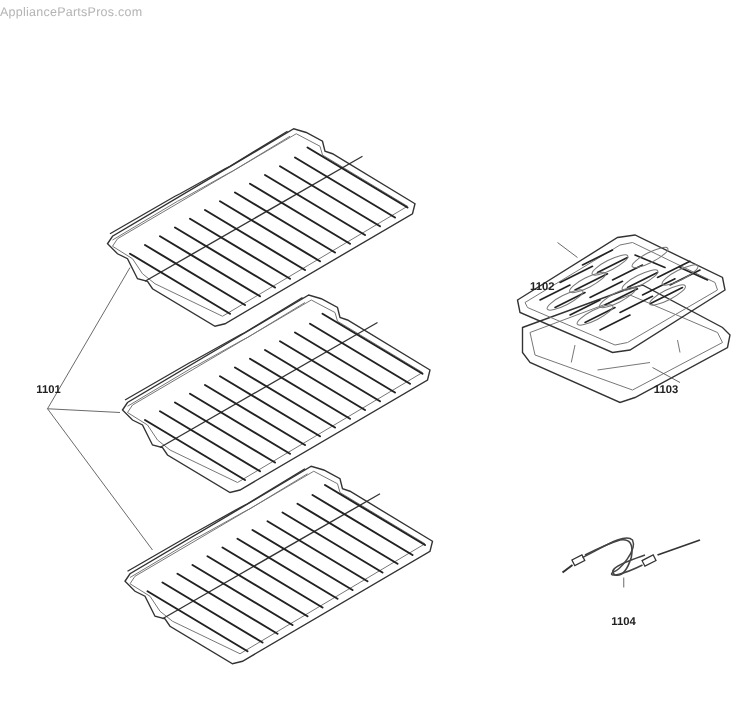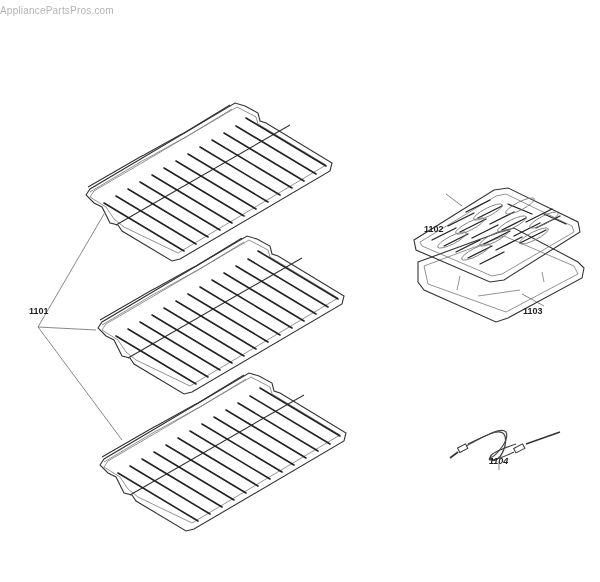--- a/index.html
+++ b/index.html
@@ -130,13 +130,13 @@
     <path d="M526,444 L560,432" stroke="#333" stroke-width="1.4" fill="none"></path>
   </g>
   <g>
     <path class="leader" d="M499,470 L499,462"></path>
   </g>
 </svg>
 
 <div class="callout" style="left:15px; top:306px;margin-left:14px;">1101</div>
 <div class="callout" style="left:424px; top:184px;margin-top:40px;">1102</div>
 <div class="callout" style="left:523px; top:306px;">1103</div>
-<div class="callout" style="left:489px; top:456px;font-style:italic;">1104</div>
+<div class="callout" style="left:489px; top:492px;">1104</div>
 
 </body></html>

